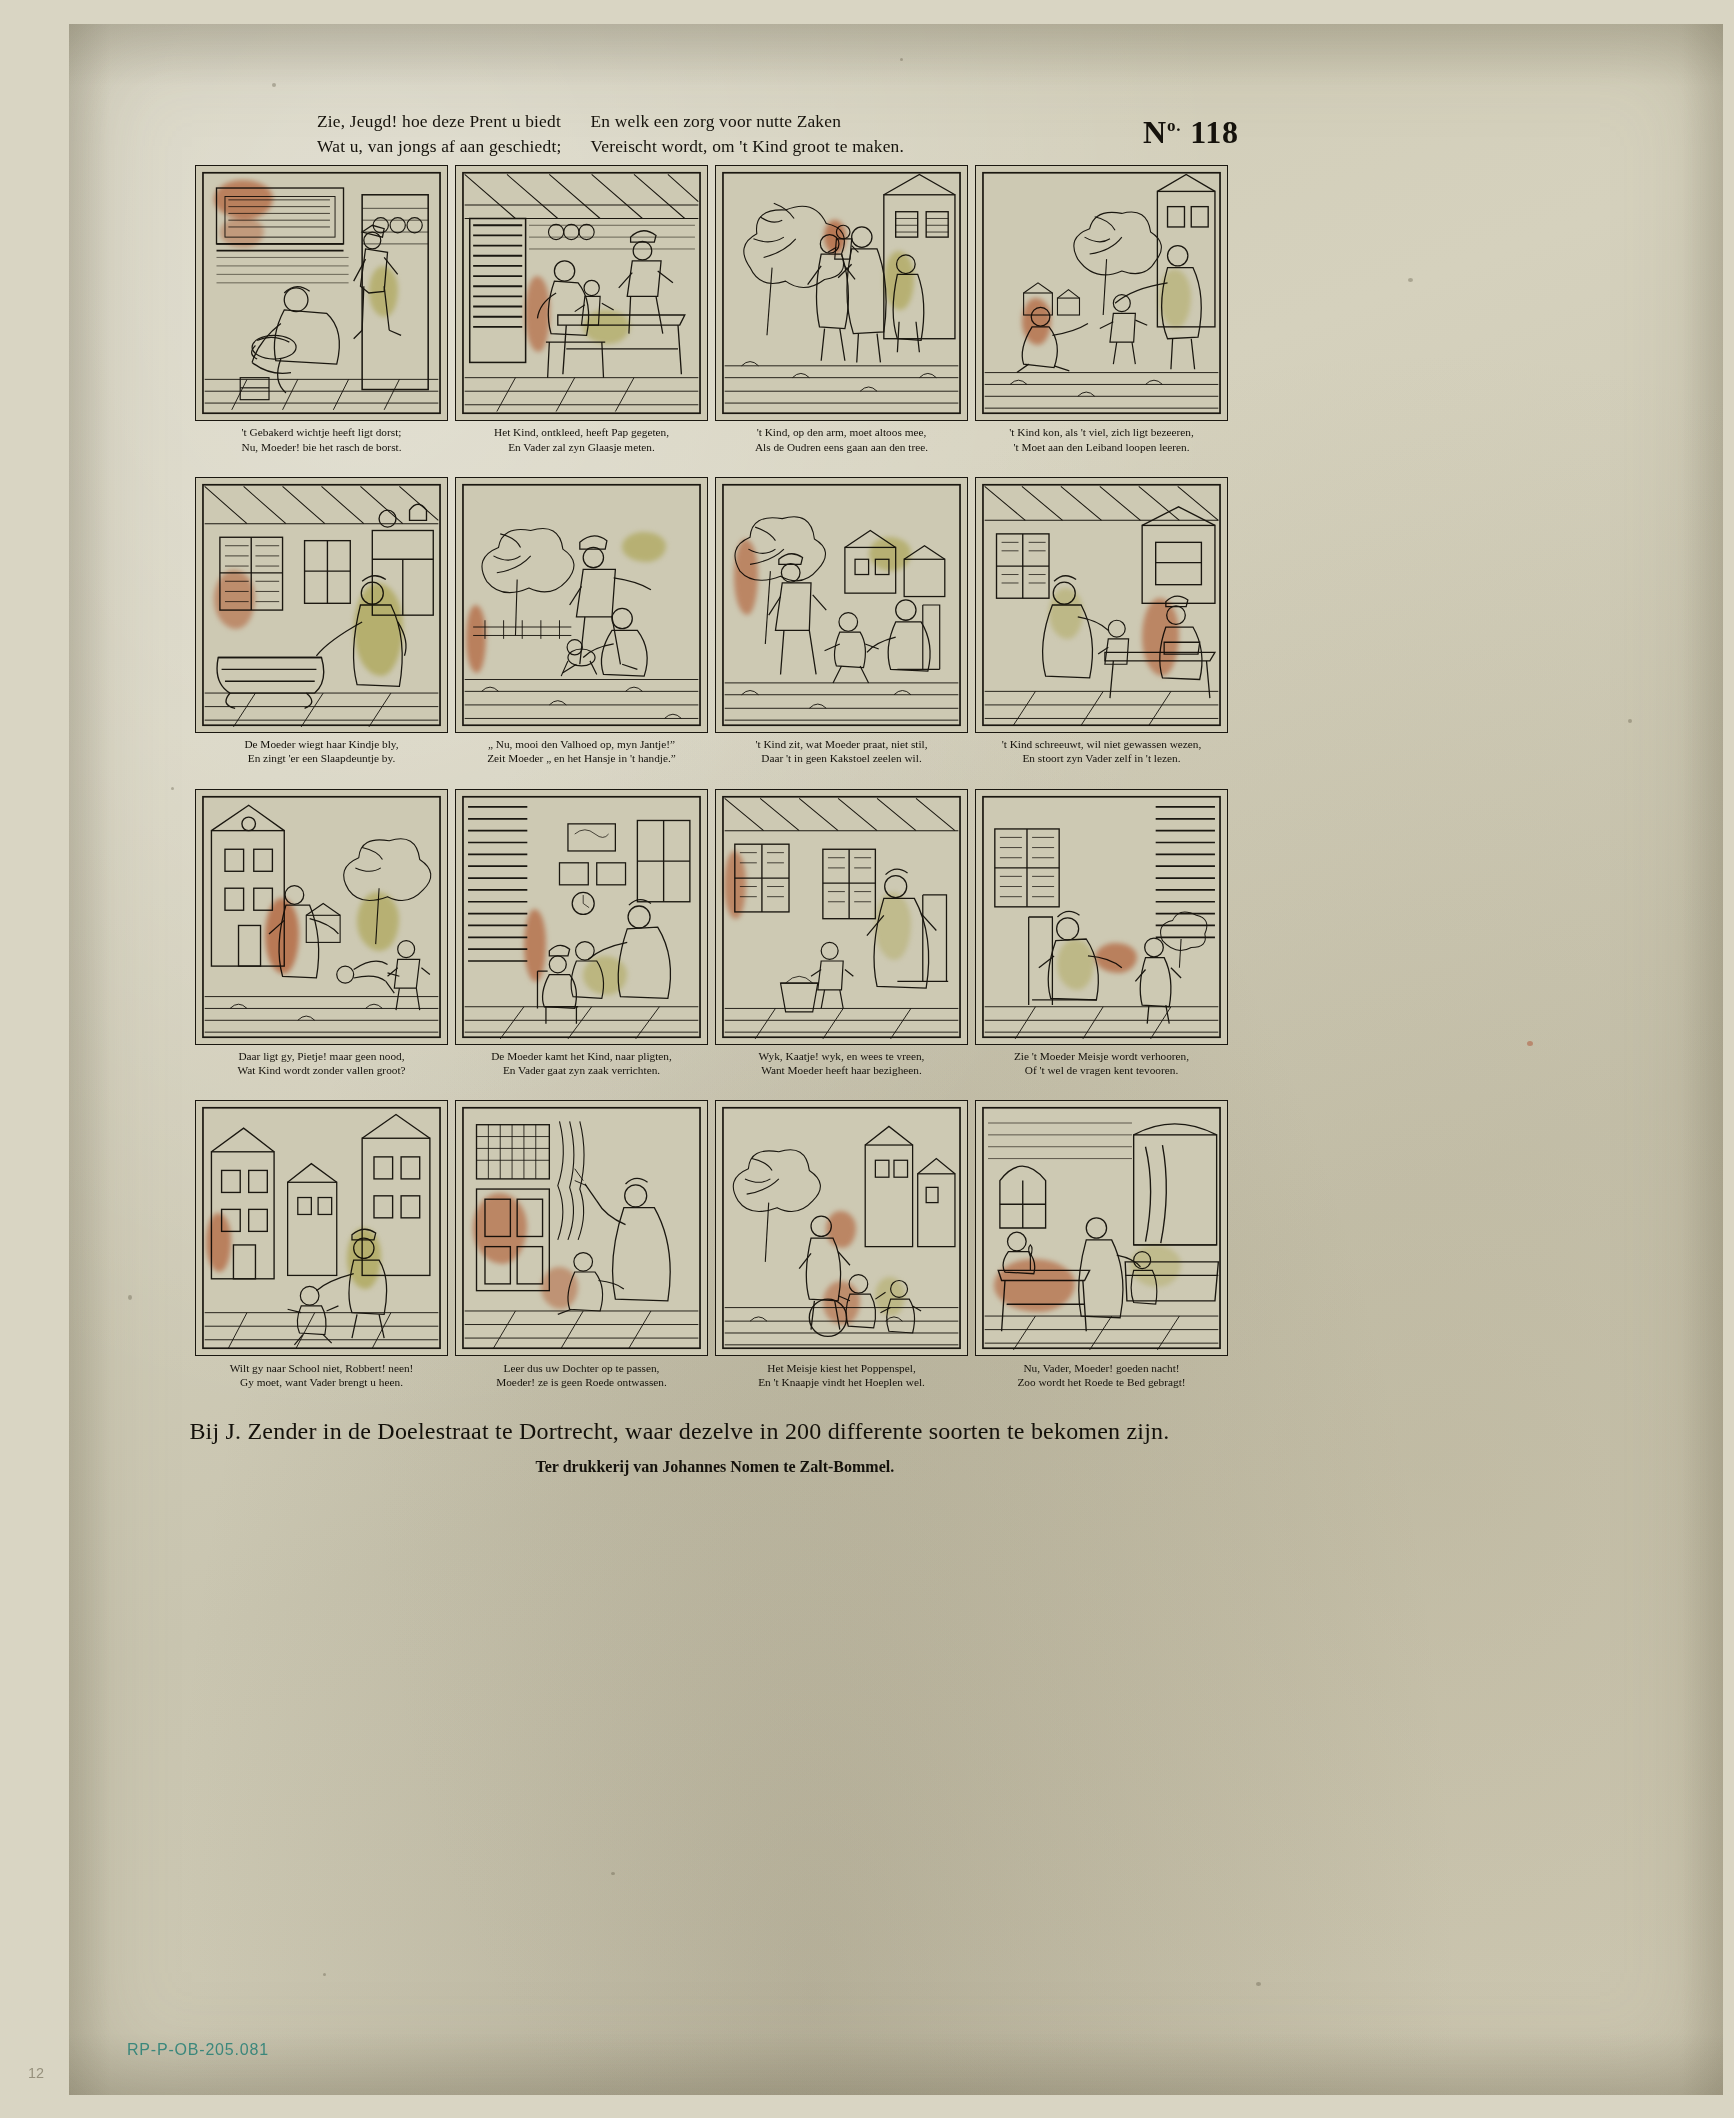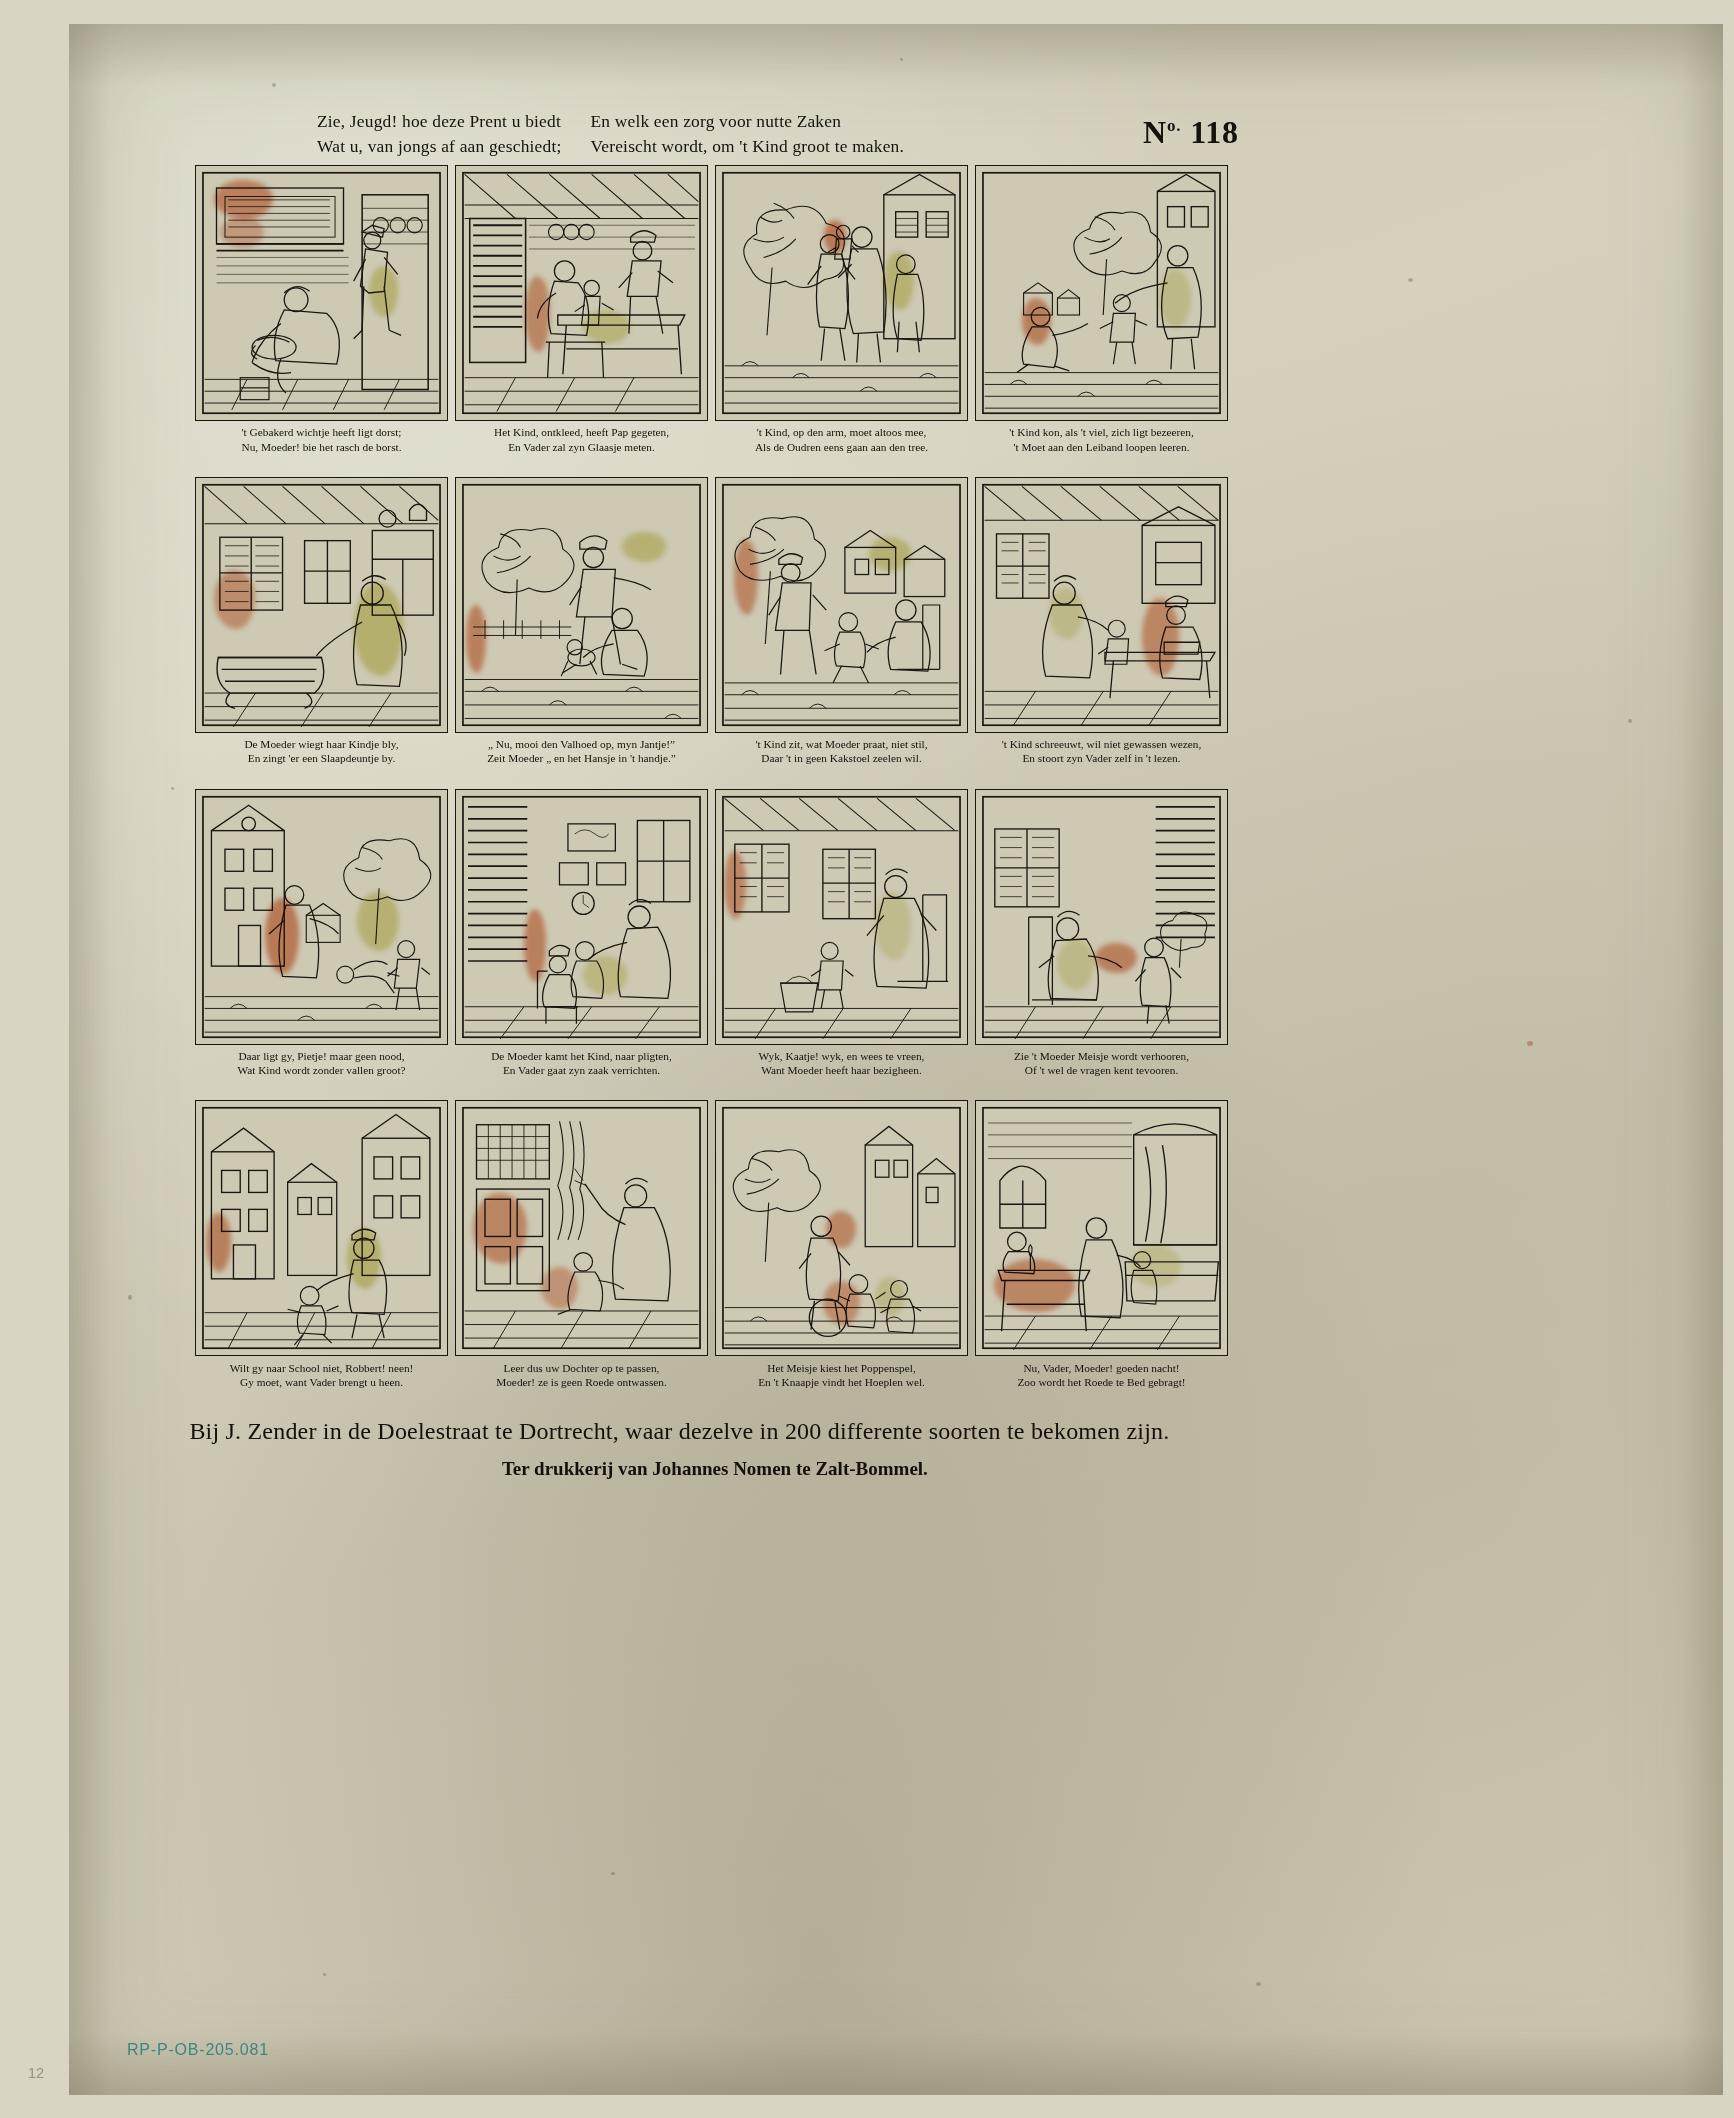--- a/index.html
+++ b/index.html
@@ -147,21 +147,21 @@
     font-size: 24px;
     color: #14110b;
     letter-spacing: 0.2px;
   }
   #printer-line {
     position: absolute;
     left: 25.4px;
     top: 1359px;
     width: 1051px;
     text-align: center;
-    font-size: 19px;
+    font-size: 16px;
     color: #14110b;
     font-weight: bold;
   }
 
   
   #inventory-mark {
     position: absolute;
     left: 127px;
     top: 2041px;
     font-size: 16px;

